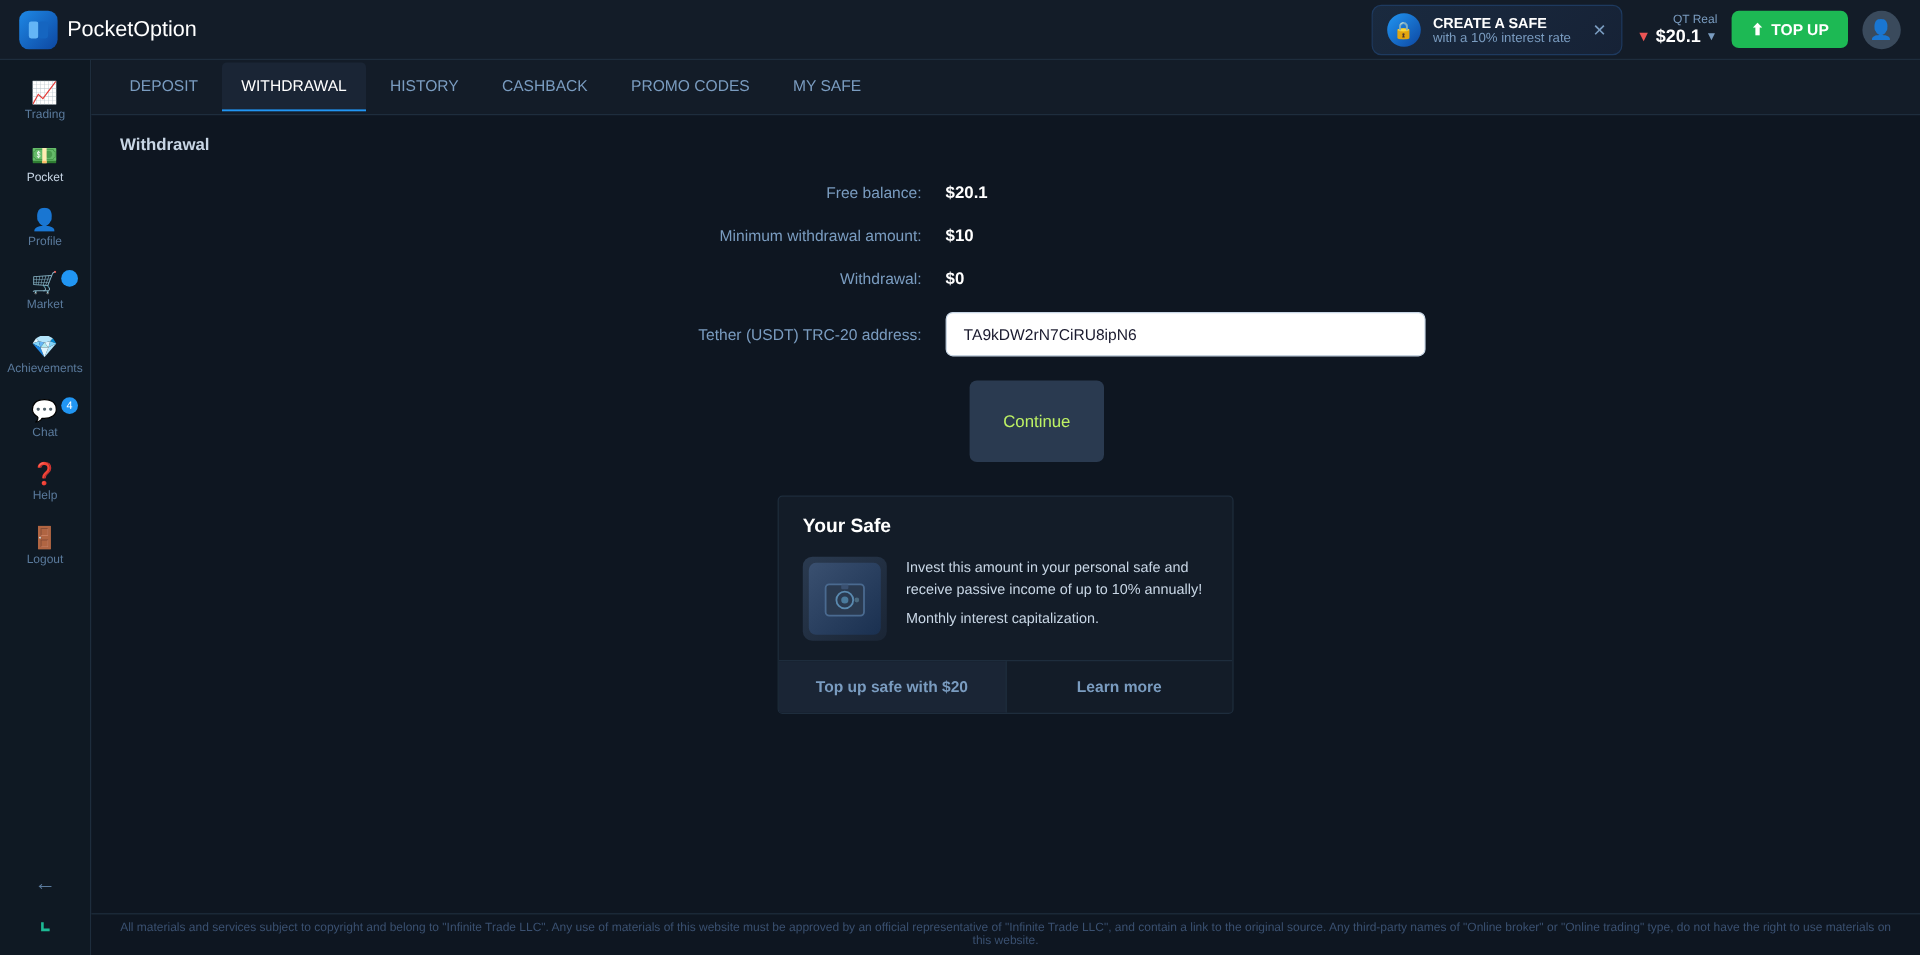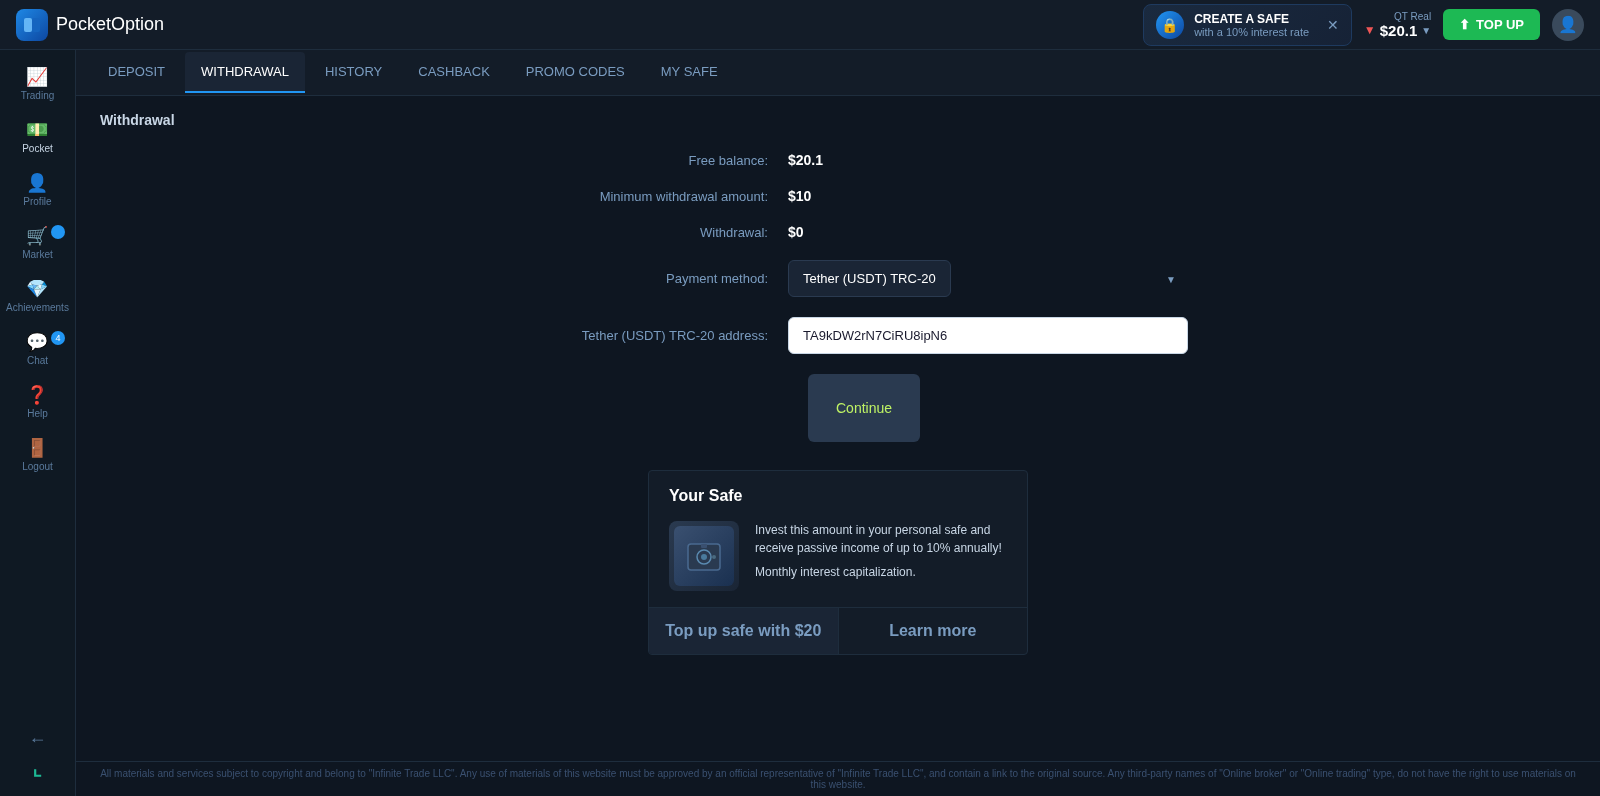--- a/index.html
+++ b/index.html
@@ -407,21 +407,21 @@
     }
     .safe-footer {
       display: flex;
       border-top: 1px solid #1e2d3d;
     }
     .safe-btn {
       flex: 1;
       padding: 14px;
       text-align: center;
       cursor: pointer;
-      font-size: 16px;
+      font-size: 13px;
       font-weight: 600;
       border: none;
       background: transparent;
     }
     .safe-btn-primary {
       background: #1a2535;
       color: #7a9cc0;
       border-right: 1px solid #1e2d3d;
     }
     .safe-btn-secondary {
@@ -568,30 +568,20 @@
         <div class="form-row">
           <div class="form-label">Minimum withdrawal amount:</div>
           <div class="form-value">$10</div>
         </div>
 
         <div class="form-row">
           <div class="form-label">Withdrawal:</div>
           <div class="form-value">$0</div>
         </div>
 
-        <div class="form-row">
-          <div class="form-label">Payment method:</div>
-          <div class="select-wrapper">
-            <select class="form-select">
-              <option>Tether (USDT) TRC-20</option>
-              <option>Bitcoin (BTC)</option>
-              <option>Ethereum (ETH)</option>
-            </select>
-          </div>
-        </div>
 
 
         <div class="form-row">
           <div class="form-label">Tether (USDT) TRC-20 address:</div>
           <input type="text" class="address-input" value="TA9kDW2rN7CiRU8ipN6" style="">
         </div>
 
         <div class="form-row">
           <button class="continue-btn">Continue</button>
         </div>

